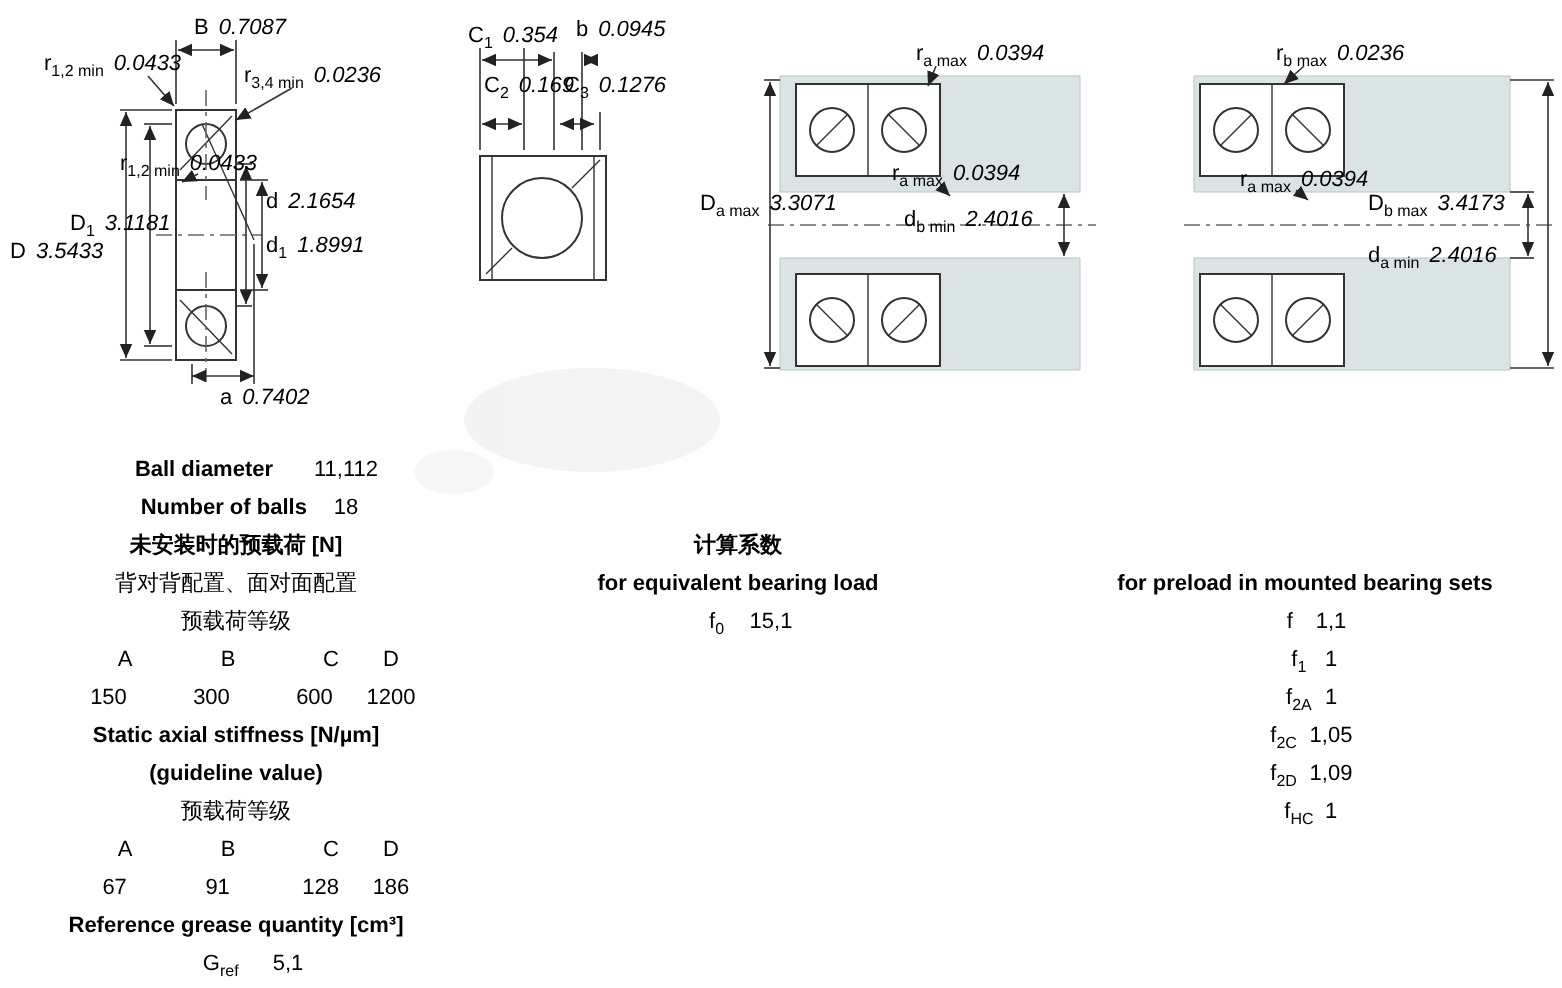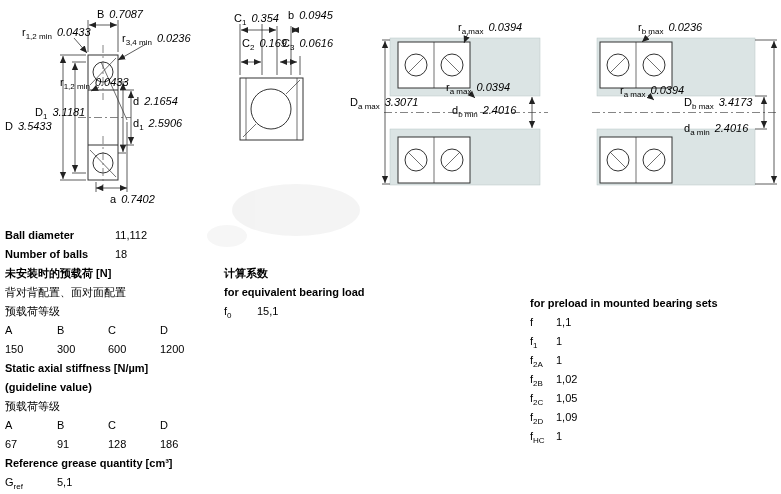--- a/index.html
+++ b/index.html
@@ -6,21 +6,21 @@
   html,body { background:#fff; }
   body {
     width:781px; height:494px; position:relative; overflow:hidden;
     font-family:"Liberation Sans","DejaVu Sans",sans-serif;
     font-size:11px; color:#000;
   }
   svg.art { position:absolute; left:0; top:0; z-index:1; }
   .dim { position:absolute; z-index:3; white-space:nowrap; font-size:11px; }
   .dim sub, sub { font-size:8px; line-height:0; }
   .dim .v { margin-left:5px;font-style:italic; }
-  .col { position:absolute; z-index:2; }
+  .col { position:absolute; z-index:2;text-align:center; }
   .row { height:19px; line-height:19px; white-space:nowrap; }
   .b { font-weight:bold; }
   .lab { display:inline-block; width:110px; }
   .sym  { display:inline-block; width:26px; }
   .sym2 { display:inline-block; width:33px; }
   .sym3 { display:inline-block; width:52px; }
   .c4 span { display:inline-block; }
   .c4 span:nth-child(1){ width:52px; }
   .c4 span:nth-child(2){ width:51px; }
   .c4 span:nth-child(3){ width:52px; }
@@ -170,26 +170,26 @@
   </g>
 </svg>
 
 <span class="dim" style="left:97px;top:8px"><span class="m">B</span><sub></sub><span class="v">0.7087</span></span>
 <span class="dim" style="left:22px;top:26px"><span class="m">r</span><sub>1,2 min</sub><span class="v">0.0433</span></span>
 <span class="dim" style="left:122px;top:32px"><span class="m">r</span><sub>3,4 min</sub><span class="v">0.0236</span></span>
 <span class="dim" style="left:60px;top:76px"><span class="m">r</span><sub>1,2 min</sub><span class="v">0.0433</span></span>
 <span class="dim" style="left:35px;top:106px"><span class="m">D</span><sub>1</sub><span class="v">3.1181</span></span>
 <span class="dim" style="left:133px;top:95px"><span class="m">d</span><sub></sub><span class="v">2.1654</span></span>
 <span class="dim" style="left:5px;top:120px"><span class="m">D</span><sub></sub><span class="v">3.5433</span></span>
-<span class="dim" style="left:133px;top:117px"><span class="m">d</span><sub>1</sub><span class="v">2.5906</span></span>
+<span class="dim" style="left:133px;top:117px"><span class="m">d</span><sub>1</sub><span class="v">1.8991</span></span>
 <span class="dim" style="left:110px;top:193px"><span class="m">a</span><sub></sub><span class="v">0.7402</span></span>
 <span class="dim" style="left:234px;top:12px"><span class="m">C</span><sub>1</sub><span class="v">0.354</span></span>
 <span class="dim" style="left:288px;top:9px"><span class="m">b</span><sub></sub><span class="v">0.0945</span></span>
 <span class="dim" style="left:242px;top:37px"><span class="m">C</span><sub>2</sub><span class="v">0.169</span></span>
-<span class="dim" style="left:282px;top:37px"><span class="m">C</span><sub>3</sub><span class="v">0.0616</span></span>
+<span class="dim" style="left:282px;top:37px"><span class="m">C</span><sub>3</sub><span class="v">0.1276</span></span>
 <span class="dim" style="left:458px;top:21px"><span class="m">r</span><sub>a max</sub><span class="v">0.0394</span></span>
 <span class="dim" style="left:350px;top:96px"><span class="m">D</span><sub>a max</sub><span class="v">3.3071</span></span>
 <span class="dim" style="left:446px;top:81px"><span class="m">r</span><sub>a max</sub><span class="v">0.0394</span></span>
 <span class="dim" style="left:452px;top:104px"><span class="m">d</span><sub>b min</sub><span class="v">2.4016</span></span>
 <span class="dim" style="left:638px;top:21px"><span class="m">r</span><sub>b max</sub><span class="v">0.0236</span></span>
 <span class="dim" style="left:620px;top:84px"><span class="m">r</span><sub>a max</sub><span class="v">0.0394</span></span>
 <span class="dim" style="left:684px;top:96px"><span class="m">D</span><sub>b max</sub><span class="v">3.4173</span></span>
 <span class="dim" style="left:684px;top:122px"><span class="m">d</span><sub>a min</sub><span class="v">2.4016</span></span>
 
 <div class="col" style="left:5px;top:226px;width:226px">
@@ -208,22 +208,21 @@
   <div class="row b">Reference grease quantity [cm³]</div>
   <div class="row"><span class="sym3"><span>G</span><sub>ref</sub></span><span>5,1</span></div>
 </div>
 
 <div class="col" style="left:224px;top:264px;width:290px">
   <div class="row b">计算系数</div>
   <div class="row b">for equivalent bearing load</div>
   <div class="row"><span class="sym2"><span>f</span><sub>0</sub></span><span>15,1</span></div>
 </div>
 
-<div class="col" style="left:530px;top:294px;width:245px">
+<div class="col" style="left:530px;top:283px;width:245px">
   <div class="row b">for preload in mounted bearing sets</div>
   <div class="row"><span class="sym"><span>f</span><sub></sub></span><span>1,1</span></div>
   <div class="row"><span class="sym"><span>f</span><sub>1</sub></span><span>1</span></div>
   <div class="row"><span class="sym"><span>f</span><sub>2A</sub></span><span>1</span></div>
-  <div class="row"><span class="sym"><span>f</span><sub>2B</sub></span><span>1,02</span></div>
   <div class="row"><span class="sym"><span>f</span><sub>2C</sub></span><span>1,05</span></div>
   <div class="row"><span class="sym"><span>f</span><sub>2D</sub></span><span>1,09</span></div>
   <div class="row"><span class="sym"><span>f</span><sub>HC</sub></span><span>1</span></div>
 </div>
 
 </body></html>

